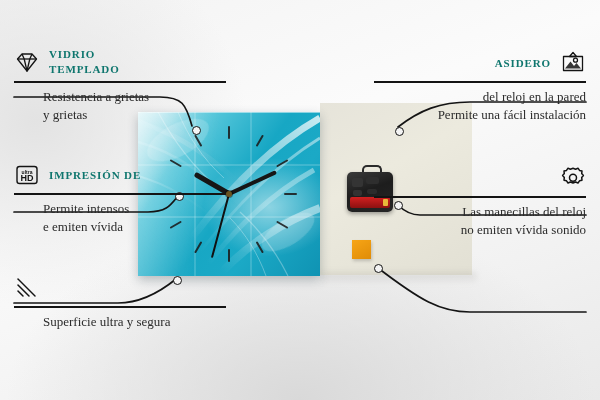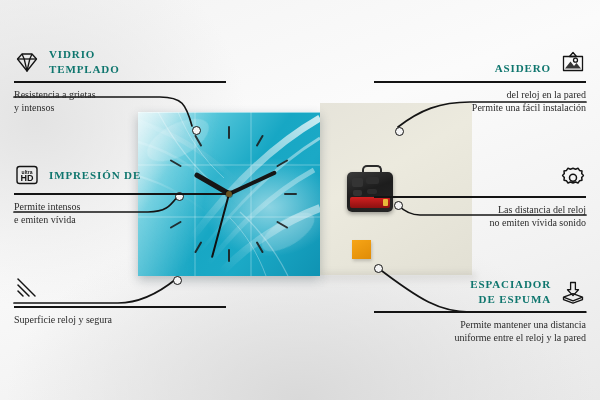--- a/index.html
+++ b/index.html
@@ -65,28 +65,28 @@
     background:linear-gradient(180deg,#d22020,#8d1111);}
   .battery:after{content:"";position:absolute;right:2px;top:2px;width:5px;height:7px;background:#e8b93a;border-radius:1px;}
   .spacer-foam{position:absolute;left:352px;top:240px;width:19px;height:19px;
     background:linear-gradient(150deg,#f7a516,#e08c07);box-shadow:1px 2px 3px rgba(0,0,0,.18);}
 
   
   .feat{position:absolute;width:212px;}
   .feat.left{left:14px;text-align:left;}
   .feat.right{right:14px;text-align:right;}
   .feat .head{display:flex;align-items:center;gap:9px;}
-  .feat.right .head{justify-content:flex-end;align-items:flex-end;}
+  .feat.right .head{justify-content:flex-end;}
   .feat .title{
     font-family:"Liberation Serif",serif;font-weight:700;font-size:11px;
     letter-spacing:.08em;line-height:1.32;color:#0f766e;text-transform:uppercase;
   }
   .feat .rule{height:1.6px;background:#141414;margin:5px 0 5px;}
   .feat .desc{
-    font-family:"Liberation Serif",serif;font-size:10px;line-height:1.38;color:#2b2b2b;
+    font-family:"Liberation Serif",serif;font-size:13px;line-height:1.38;color:#2b2b2b;margin-left:29px;
   }
   .ico{width:26px;height:26px;flex:0 0 26px;display:block;}
 
   .dot{position:absolute;width:9px;height:9px;border-radius:50%;
        background:#f4f4f4;border:1.7px solid #141414;box-sizing:border-box;}
 </style>
 </head>
 <body>
 
 <div id="stage">
@@ -198,21 +198,21 @@
         </g>
       </svg>
       <div class="title">
         <div>VIDRIO</div>
         <div>TEMPLADO</div>
       </div>
     </div>
     <div class="rule"></div>
     <div class="desc">
       <div>Resistencia a grietas</div>
-      <div>y intensos</div>
+      <div>y grietas</div>
     </div>
   </div>
 
   <div class="feat left" style="top:162px">
     <div class="head">
       <svg class="ico" viewBox="0 0 26 26">
         <rect x="3" y="4.5" width="20" height="17" rx="2.6" fill="none" stroke="#141414" stroke-width="1.4"></rect>
         <text x="13" y="12" text-anchor="middle" font-family="Liberation Sans, sans-serif" font-size="5" font-weight="700" fill="#141414">ultra</text>
         <text x="13" y="19.4" text-anchor="middle" font-family="Liberation Sans, sans-serif" font-size="9" font-weight="700" fill="#141414">HD</text>
       </svg>
@@ -232,21 +232,21 @@
       <svg class="ico" viewBox="0 0 26 26">
         <g stroke="#141414" stroke-width="1.5" stroke-linecap="round">
           <line x1="4" y1="4" x2="21" y2="21"></line>
           <line x1="4" y1="10" x2="15" y2="21"></line>
           <line x1="4" y1="16" x2="9" y2="21"></line>
         </g>
       </svg>
     </div>
     <div class="rule"></div>
     <div class="desc">
-      <div>Superficie reloj y segura</div>
+      <div>Superficie ultra y segura</div>
     </div>
   </div>
 
   <div class="feat right" style="top:50px">
     <div class="head">
       <div class="title">
         <div>ASIDERO</div>
       </div>
       <svg class="ico" viewBox="0 0 26 26">
         <g fill="none" stroke="#141414" stroke-width="1.3" stroke-linejoin="round">
@@ -268,39 +268,19 @@
     <div class="head">
       <svg class="ico" viewBox="0 0 26 26">
         <g fill="none" stroke="#141414" stroke-width="1.5" stroke-linejoin="round">
           <path d="M13,3.2 l2.6,1.0 l2.4,-1.0 l1.5,2.2 l2.5,0.6 l-0.3,2.6 l1.7,2.0 l-1.7,2.0 l0.3,2.6 l-2.5,0.6 l-1.5,2.2 l-2.4,-1.0 l-2.6,1.0 l-2.6,-1.0 l-2.4,1.0 l-1.5,-2.2 l-2.5,-0.6 l0.3,-2.6 l-1.7,-2.0 l1.7,-2.0 l-0.3,-2.6 l2.5,-0.6 l1.5,-2.2 l2.4,1.0 Z"></path>
           <circle cx="13" cy="12.8" r="3.5"></circle>
         </g>
       </svg>
     </div>
     <div class="rule"></div>
     <div class="desc">
-      <div>Las distancia del reloj</div>
+      <div>Las manecillas del reloj</div>
       <div>no emiten vívida sonido</div>
     </div>
   </div>
 
-  <div class="feat right" style="top:277px">
-    <div class="head">
-      <div class="title">
-        <div>ESPACIADOR</div>
-        <div>DE ESPUMA</div>
-      </div>
-      <svg class="ico" viewBox="0 0 26 26">
-        <g fill="none" stroke="#141414" stroke-width="1.3" stroke-linejoin="round">
-          <path d="M10.6,2.5 h4.8 v7.2 h3.1 L13,15.6 L7.5,9.7 h3.1 Z"></path>
-          <path d="M13,13.6 L22.5,17.2 L13,20.8 L3.5,17.2 Z"></path>
-          <path d="M3.5,17.2 v2.4 L13,23.2 L22.5,19.6 v-2.4"></path>
-        </g>
-      </svg>
-    </div>
-    <div class="rule"></div>
-    <div class="desc">
-      <div>Permite mantener una distancia</div>
-      <div>uniforme entre el reloj y la pared</div>
-    </div>
-  </div>
 
 </div>
 
 </body></html>

